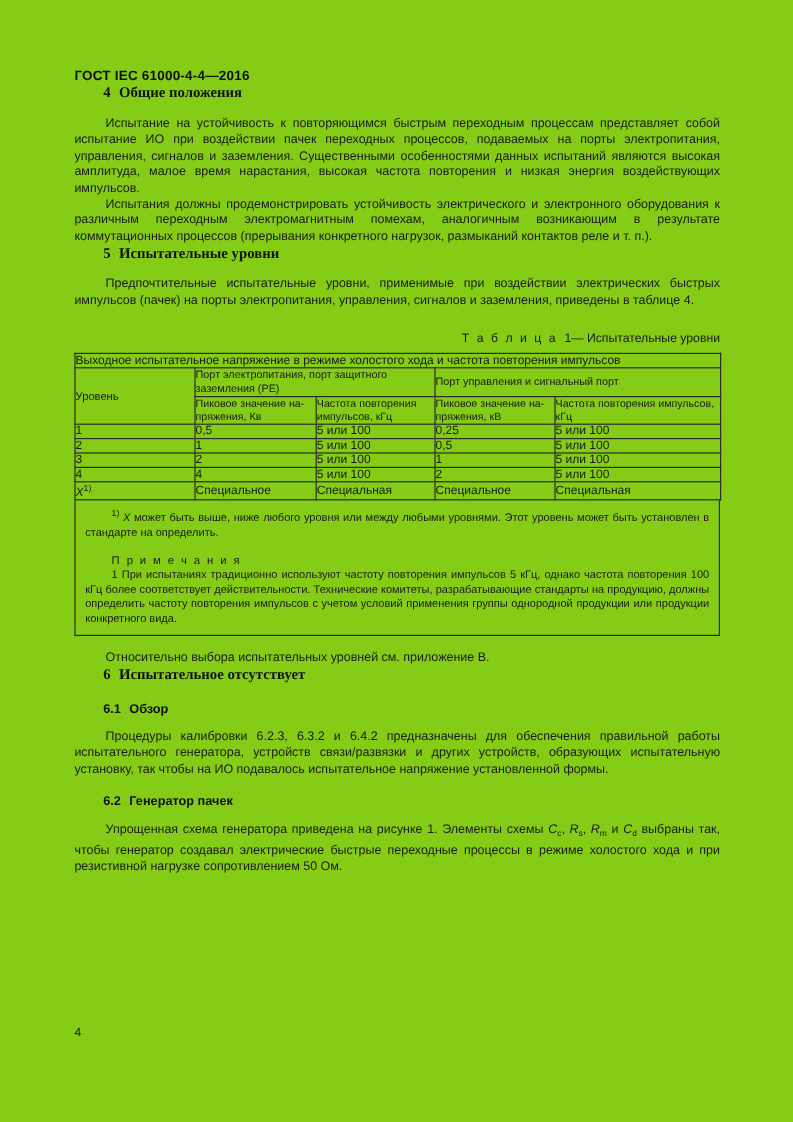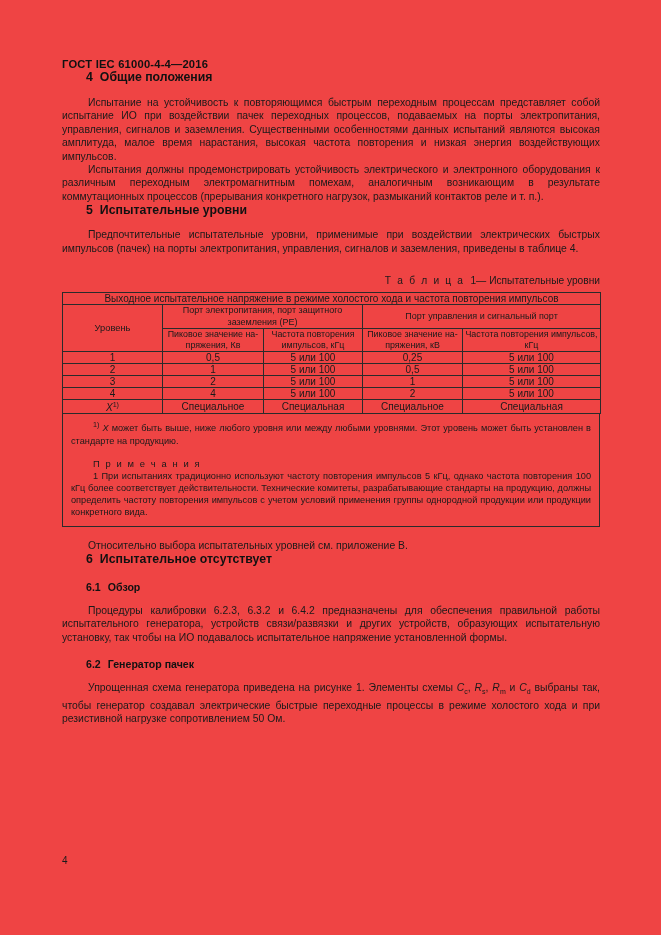--- a/index.html
+++ b/index.html
@@ -13,21 +13,21 @@
     font-family: "Liberation Sans", sans-serif;
     color: #1a1a1a;
     position: relative;
     overflow: hidden;
   }
   .page {
     position: absolute;
     left: 0; top: 0;
     width: 661px;
     height: 935px;
-    background: #ef4444;
+    background: #84cc16;
   }
   .content {
     position: absolute;
     left: 62px;
     top: 0;
     width: 538px;
   }
 
   
   .doc-header {
@@ -54,21 +54,21 @@
   h3.subsec {
     font-size: 10.6px;
     font-weight: bold;
     margin: 0;
     color: #111;
   }
   .h-61 { padding-top: 15px; }
   .h-62 { padding-top: 14px; }
   .h-621 { padding-top: 13px; }
 
-  .sec-head-inner { padding-left: 24px; }
+  .sec-head-inner { padding-left: 24px; font-family: Liberation Serif, serif; }
   .sub-head-inner { padding-left: 24px; }
 
   
   p.body {
     font-size: 10.4px;
     line-height: 13.4px;
     margin: 0;
     text-align: justify;
     text-justify: inter-word;
     color: #1a1a1a;
@@ -101,21 +101,20 @@
     width: 538px;
     table-layout: fixed;
     font-size: 9.3px;
     color: #1a1a1a;
   }
   table.lvl td, table.lvl th {
     border: 1px solid #2b2b2b;
     padding: 0;
     font-weight: normal;
     vertical-align: middle;
-    text-align: center;
   }
 
   .title-row td {
     text-align: left;
     font-size: 10px;
     padding: 5px 7px 5px 7px;
   }
   .grp-hdr {
     font-size: 9px;
     line-height: 11.5px;
@@ -279,21 +278,21 @@
           <td>Специальное</td>
           <td>Специальная</td>
           <td>Специальное</td>
           <td>Специальная</td>
         </tr>
       </tbody>
     </table>
 
     <div class="tbl-foot">
       <p class="fn-text">
-        <span class="fn-lead"></span><sup class="fn">1)</sup>&nbsp;<i class="var">X</i><span> может быть выше, ниже любого уровня или между любыми уровнями. Этот уровень может быть установ­лен в стандарте на продукцию.</span>
+        <span class="fn-lead"></span><sup class="fn">1)</sup>&nbsp;<i class="var">X</i><span> может быть выше, ниже любого уровня или между любыми уровнями. Этот уровень может быть установ­лен в стандарте на определить.</span>
       </p>
 
       <p class="notes-title">П р и м е ч а н и я</p>
       <p class="note-item">1 При испытаниях традиционно используют частоту повторения импульсов 5 кГц, однако частота повторения 100 кГц более соответствует действительности. Технические комитеты, разрабатывающие стандарты на про­дукцию, должны определить частоту повторения импульсов с учетом условий применения группы однородной продукции или продукции конкретного вида.</p>
     </div>
 
     <p class="body indent p-gap-3 nojust">Относительно выбора испытательных уровней см. приложение В.</p>
 
     <h2 class="sec h-sec6">
       <span class="sec-head-inner">

